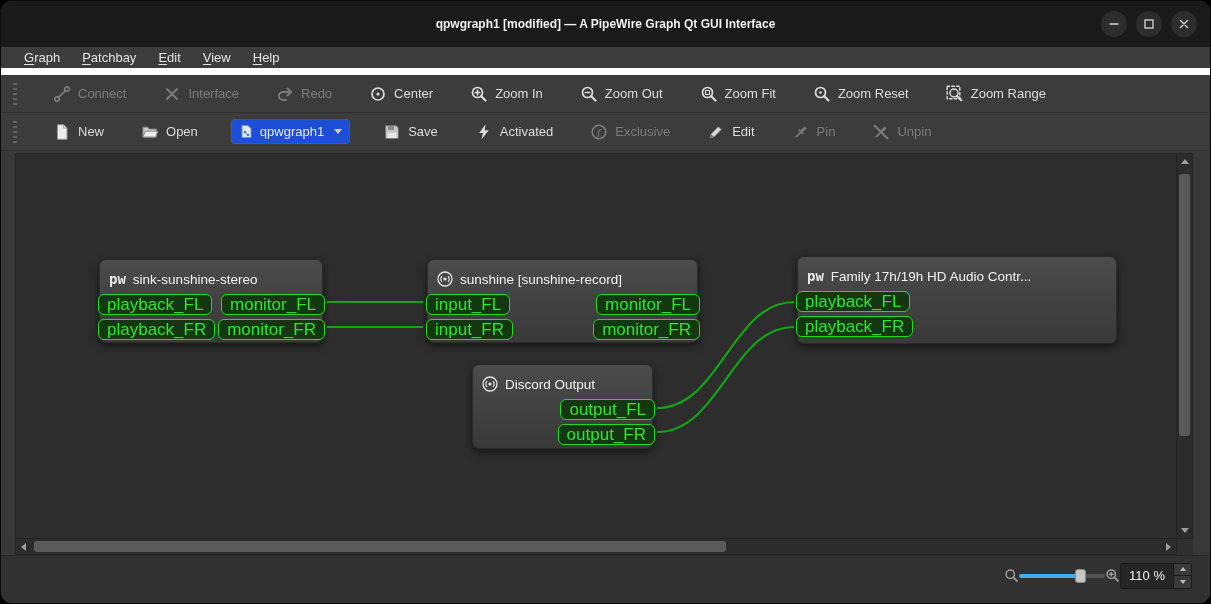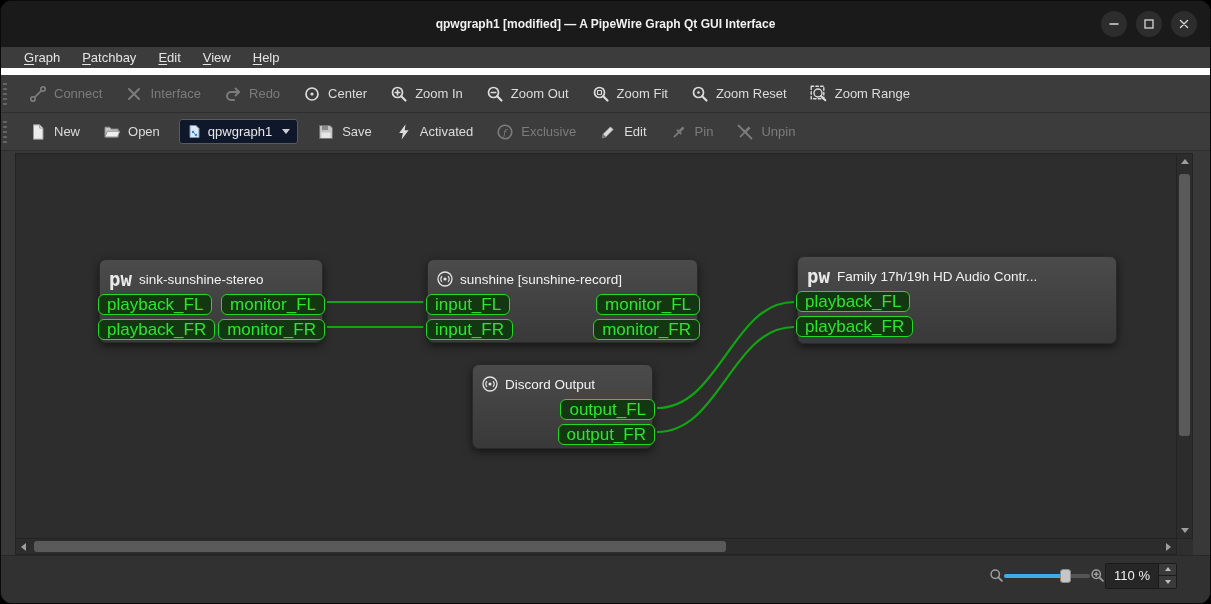--- a/index.html
+++ b/index.html
@@ -13,39 +13,39 @@
   .titlebar .title { font-weight:bold; color:#f1f1f1; font-size:12px; }
   .win-controls { position:absolute; right:13px; top:10px; display:flex; gap:9px; }
   .wbtn { width:26px; height:26px; border-radius:50%; background:#2d2d2d; display:flex; align-items:center; justify-content:center; border:none; padding:0; }
 
   
   .menubar { height:28px; background:#3c3c3c; display:flex; align-items:center; padding-left:12px; border-bottom:7px solid #ffffff; flex:none; }
   .menu-item { padding:4px 11px; color:#e4e4e4; }
   .mn { text-decoration:underline; text-underline-offset:2px; }
 
   
-  .toolbar { height:38px; background:#3c3c3c; display:flex; align-items:center; gap:3px; border-bottom:1px solid #2e2e2e; flex:none; }
+  .toolbar { height:38px; background:#3c3c3c; display:flex; align-items:center; gap:17px; border-bottom:1px solid #2e2e2e; flex:none; padding-left:10px; }
   .grip { width:4px; height:22px; margin:0 9px 0 2px; background-image:repeating-linear-gradient(to bottom,#636363 0 2px,transparent 2px 5px); }
   .tbtn { display:flex; align-items:center; gap:7px; padding:5px 10px; border-radius:3px; color:#dcdcdc; }
   .tbtn.disabled { color:#7c7c7c; }
   .ti { display:block; }
   .ti * { vector-effect:none; }
-  .combo { display:flex; align-items:center; gap:6px; background:#0f172a; border:1px solid #5a5a5a; border-radius:3px; height:25px; padding:0 7px; margin:0 6px; color:#e8e8e8; }
+  .combo { display:flex; align-items:center; gap:6px; background:#1d4ed8; border:1px solid #5a5a5a; border-radius:3px; height:25px; padding:0 7px; margin:0 6px; color:#e8e8e8; }
   .combo-arrow { width:0; height:0; border-left:4px solid transparent; border-right:4px solid transparent; border-top:5px solid #cfcfcf; margin-left:4px; }
 
   
   .canvas-wrap { flex:1; padding:2px 17px 0 14px; display:grid; grid-template-columns:1fr 16px; grid-template-rows:1fr 16px; }
   .canvas { position:relative; background:#2d2d2d; border:1px solid #232323; overflow:hidden; grid-row:1; grid-column:1; }
   .wires { position:absolute; left:0; top:0; z-index:3; pointer-events:none; }
   .wires path { stroke:#12a512; stroke-width:2.2; fill:none; }
 
   .node { position:absolute; z-index:2; border-radius:7px; background:linear-gradient(180deg,#4b4b4b,#393939); box-shadow:0 3px 9px rgba(0,0,0,.55); border:1px solid #2a2a2a; }
   .node-header { height:32px; display:flex; align-items:center; gap:7px; padding:6px 9px 0; }
   .node-title { font-weight:normal; color:#f2f2f2; font-size:13.5px; white-space:nowrap; overflow:hidden; text-overflow:ellipsis; }
-  .pwicon { font-family:"DejaVu Sans Mono",monospace; font-weight:bold; color:#e9e9e9; font-size:19px; line-height:1;text-align:right; }
+  .pwicon { font-family:"DejaVu Sans Mono",monospace; font-weight:bold; color:#e9e9e9; font-size:14px; line-height:1;text-align:right; }
   .ports { padding:2px 1px 0; }
   .port-row { display:flex; justify-content:space-between; margin-bottom:4px; }
   .port-row.right-only { justify-content:flex-end; }
   .port-row.left-only { justify-content:flex-start; }
   .port { display:inline-block; line-height:19px; padding:0 8px; border:1px solid #23d923; border-radius:6px; background:#123711; color:#2de52d; white-space:nowrap; font-size:17px; }
   .port.in { margin-left:-3px; }
   .port.out { margin-right:-4px; }
 
   
   .vscroll { grid-row:1; grid-column:2; background:#2c2c2c; border:1px solid #242424; border-left:none; position:relative; }
@@ -53,21 +53,21 @@
   .corner { grid-row:2; grid-column:2; background:#2f2f2f; }
   .v-thumb { position:absolute; left:2px; right:2px; top:20px; height:262px; background:#5a5a5a; border-radius:3px; }
   .h-thumb { position:absolute; top:2px; bottom:2px; left:18px; width:692px; background:#5a5a5a; border-radius:3px; }
   .arr { position:absolute; width:0; height:0; }
   .arr-up { left:4px; top:5px; border-left:4px solid transparent; border-right:4px solid transparent; border-bottom:5px solid #9e9e9e; }
   .arr-down { left:4px; bottom:5px; border-left:4px solid transparent; border-right:4px solid transparent; border-top:5px solid #9e9e9e; }
   .arr-left { left:5px; top:4px; border-top:4px solid transparent; border-bottom:4px solid transparent; border-right:5px solid #9e9e9e; }
   .arr-right { right:5px; top:4px; border-top:4px solid transparent; border-bottom:4px solid transparent; border-left:5px solid #9e9e9e; }
 
   
-  .statusbar { height:48px; flex:none; background:#313131; border-top:1px solid #272727; display:flex; align-items:center; justify-content:flex-end; padding:0 33px 8px; }
+  .statusbar { height:48px; flex:none; background:#313131; border-top:1px solid #272727; display:flex; align-items:center; justify-content:flex-end; padding:0 18px 8px; }
   .slider { width:86px; height:18px; position:relative; }
   .slider-track { position:absolute; top:7px; left:0; right:0; height:4px; background:#555; border-radius:2px; }
   .slider-fill { position:absolute; top:7px; left:0; width:62px; height:4px; background:#3daee9; border-radius:2px; }
   .slider-handle { position:absolute; left:56px; top:2px; width:11px; height:14px; background:#c6c6c6; border:1px solid #8a8a8a; border-radius:3px; }
   .spinbox { display:flex; align-items:stretch; background:#262626; border:1px solid #1b1b1b; border-radius:2px; height:26px; }
   .spin-value { display:flex; align-items:center; justify-content:flex-end; padding:0 8px; min-width:48px; color:#f0f0f0; }
   .spin-btns { display:flex; flex-direction:column; border-left:1px solid #1b1b1b; }
   .spin-btn { flex:1; width:17px; display:flex; align-items:center; justify-content:center; background:#3a3a3a; }
   .spin-btn + .spin-btn { border-top:1px solid #1b1b1b; }
   .tri-up { width:0; height:0; border-left:3.5px solid transparent; border-right:3.5px solid transparent; border-bottom:4.5px solid #bdbdbd; }

